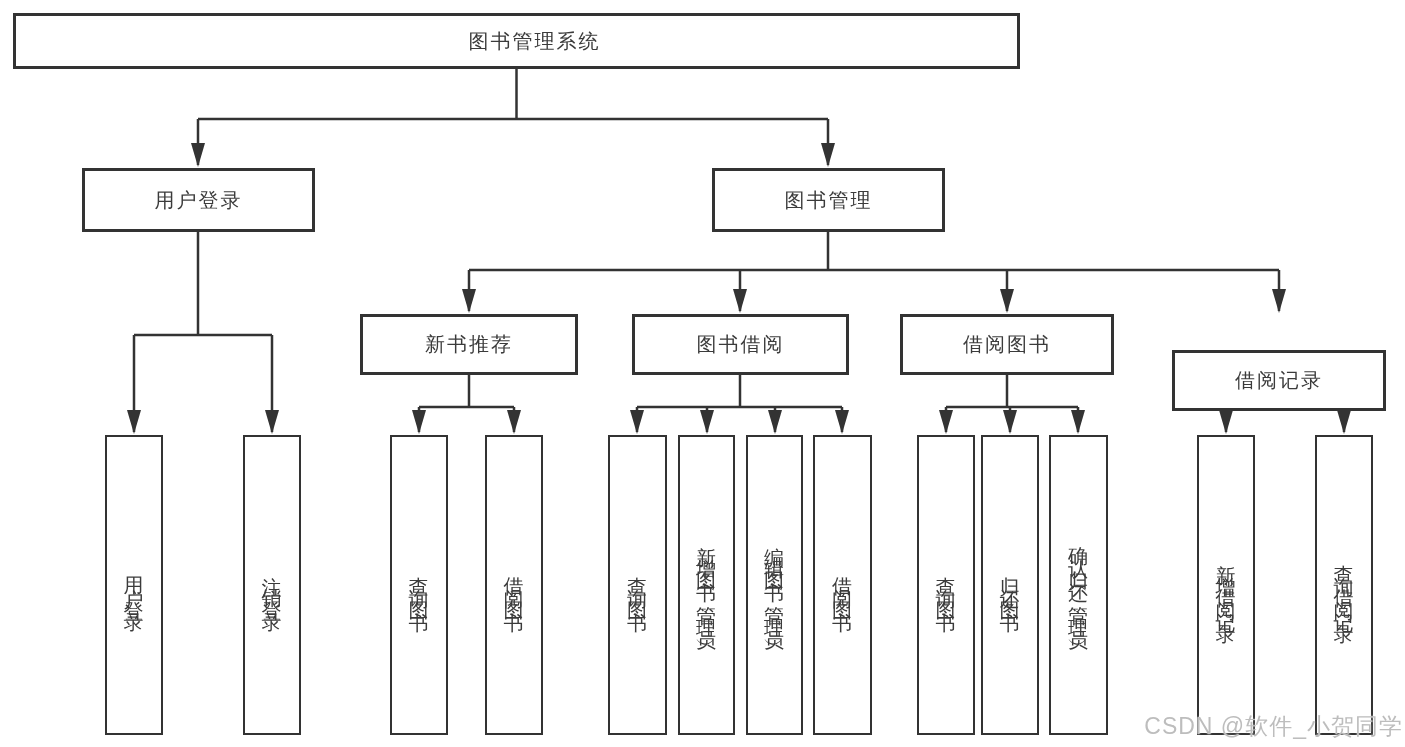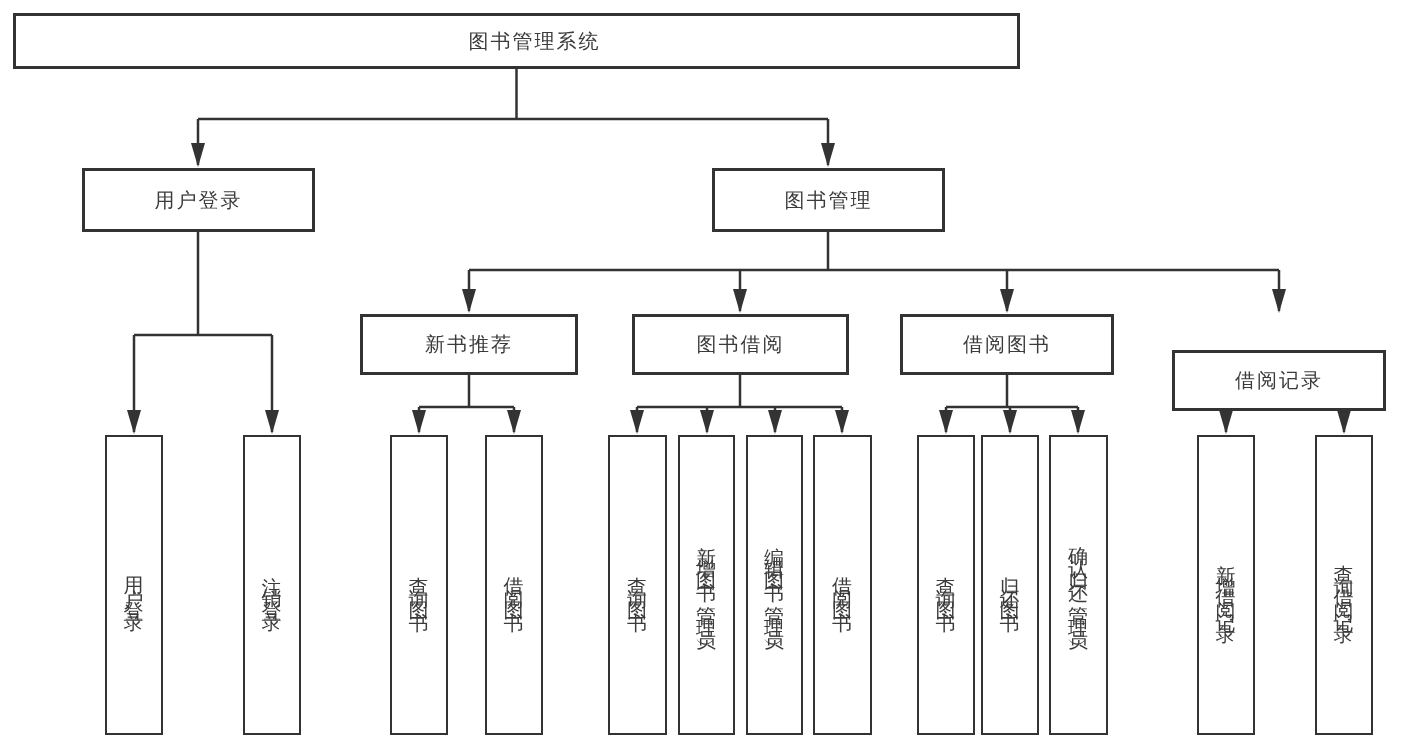--- a/index.html
+++ b/index.html
@@ -152,14 +152,15 @@
     <span>确认归还（管理员）</span>
   </div>
 
   <div class="node leaf" style="left:1197px;top:435px;width:58px;height:300px;">
     <span>新增借阅记录</span>
   </div>
   <div class="node leaf" style="left:1315px;top:435px;width:58px;height:300px;">
     <span>查询借阅记录</span>
   </div>
 
+  <div id="watermark">CSDN @软件_小贺同学</div>
 
 </div>
 
 </body></html>

